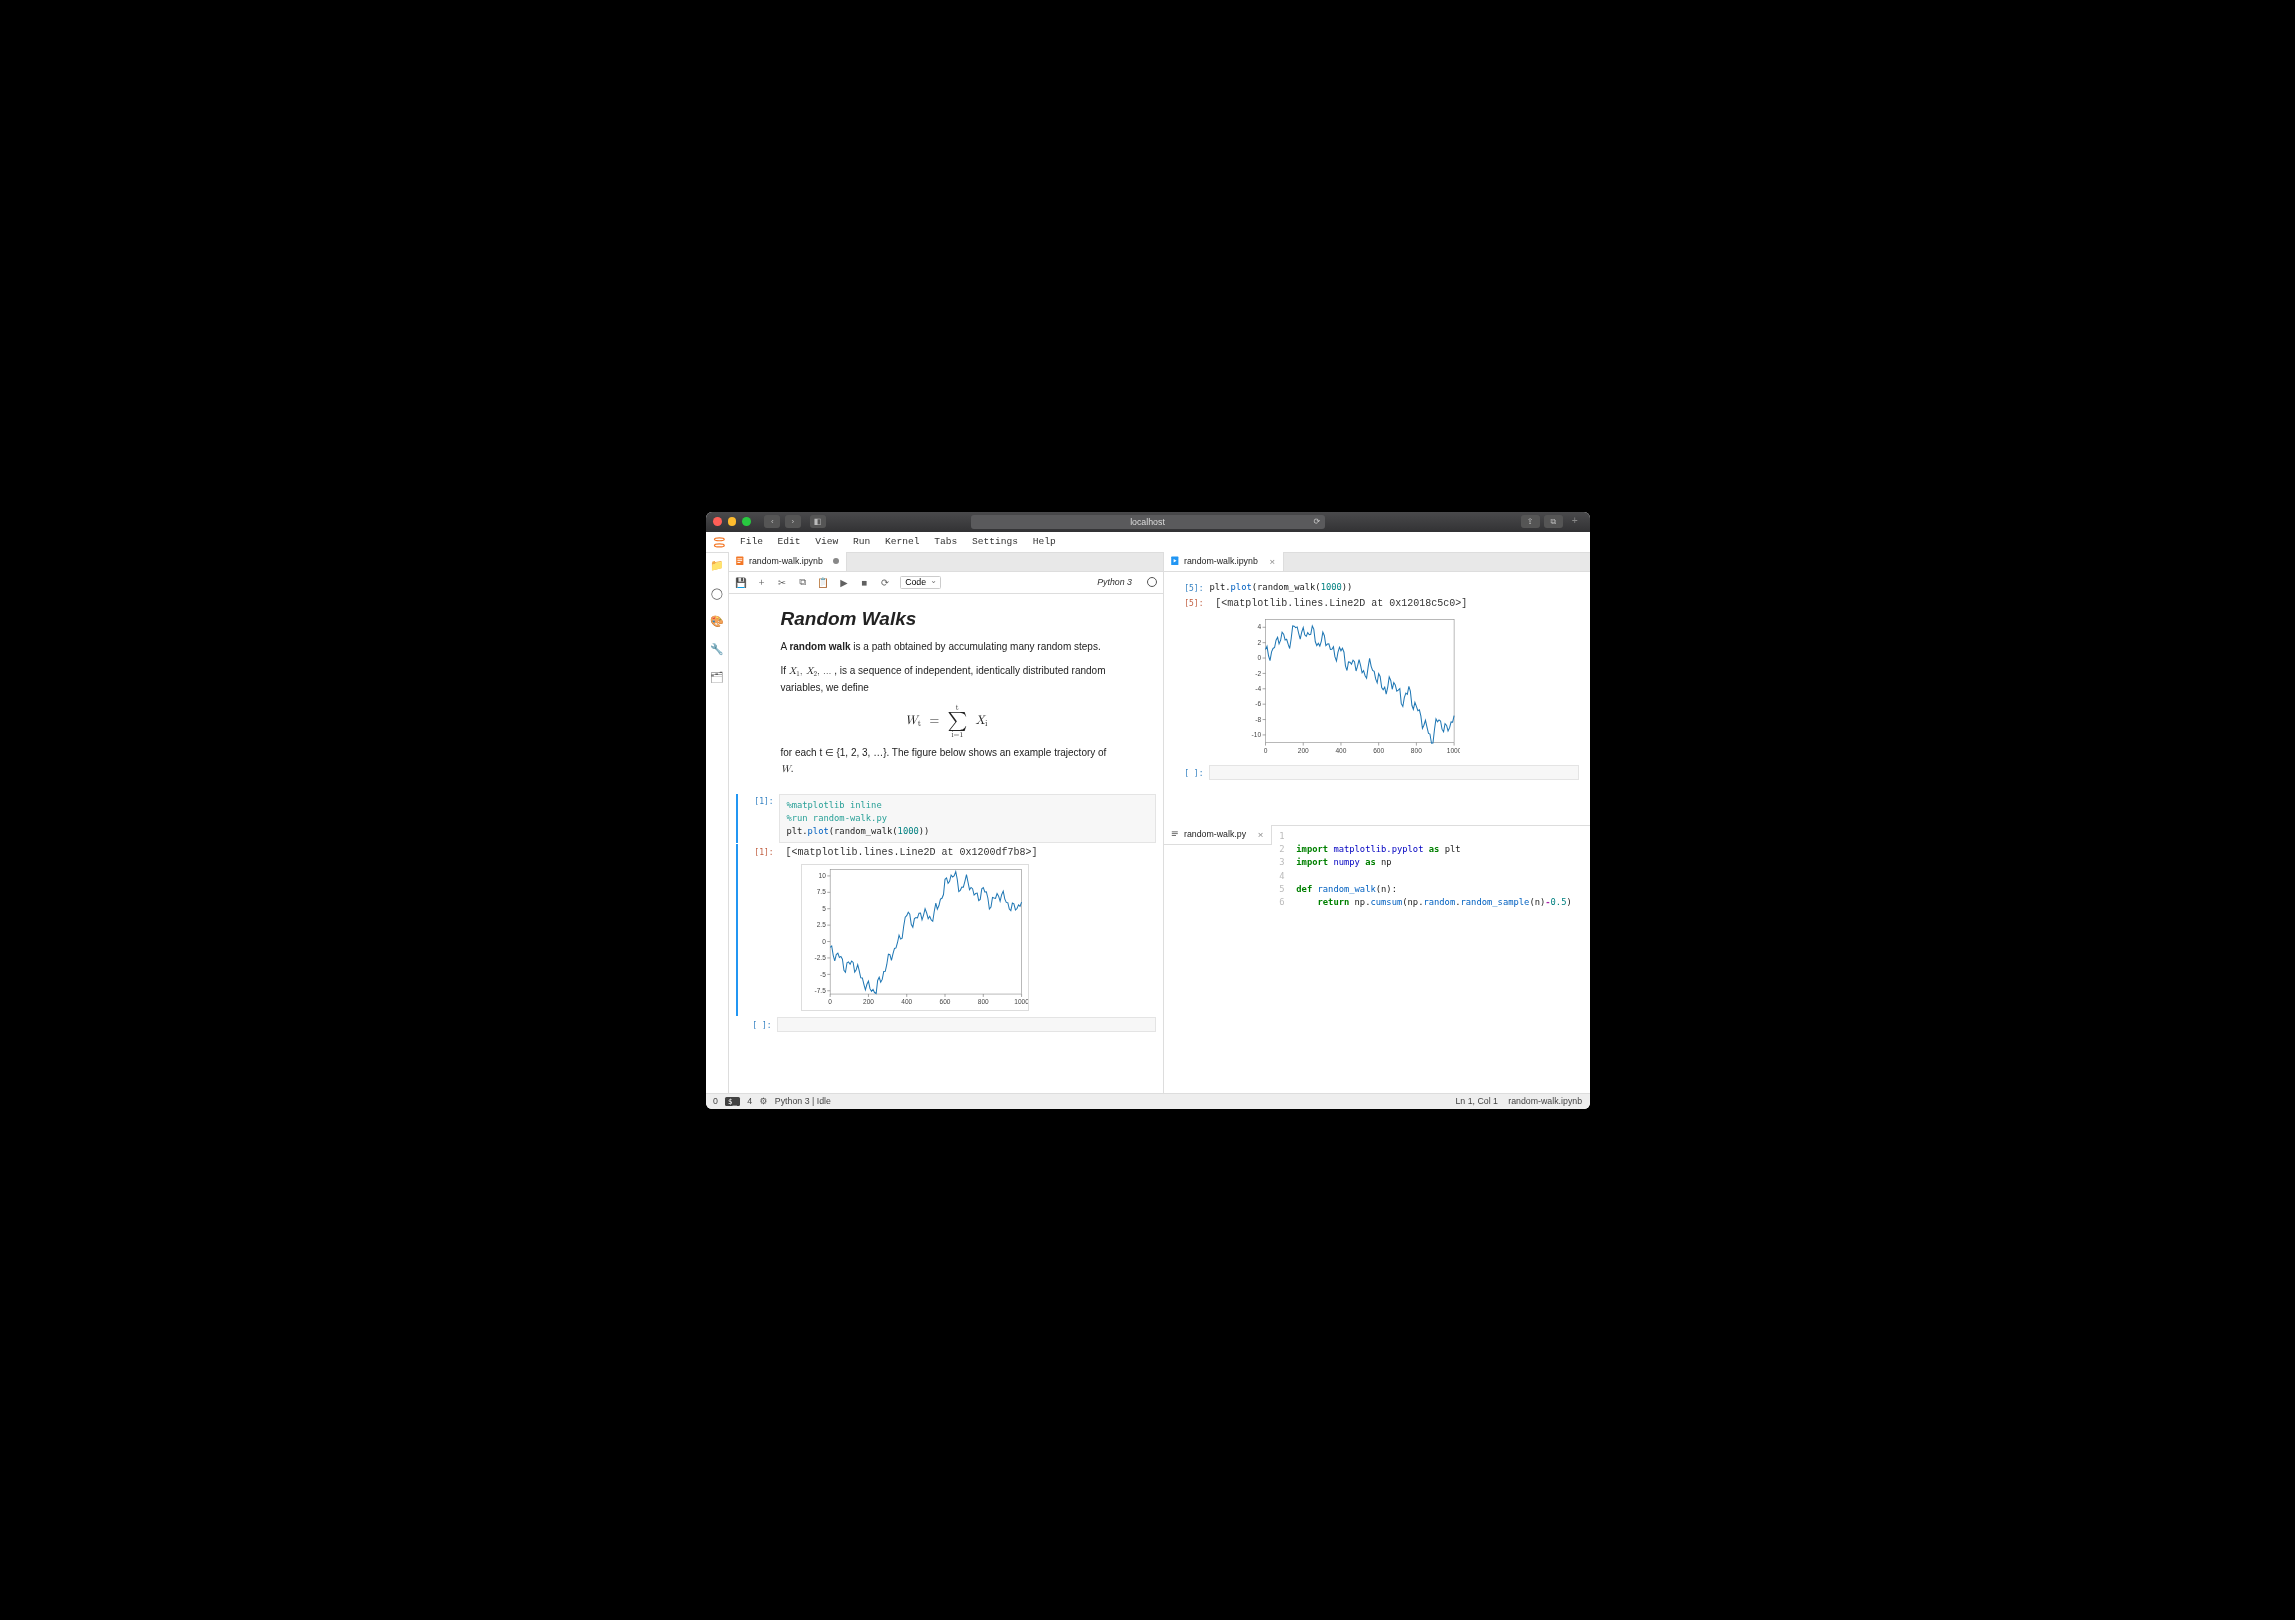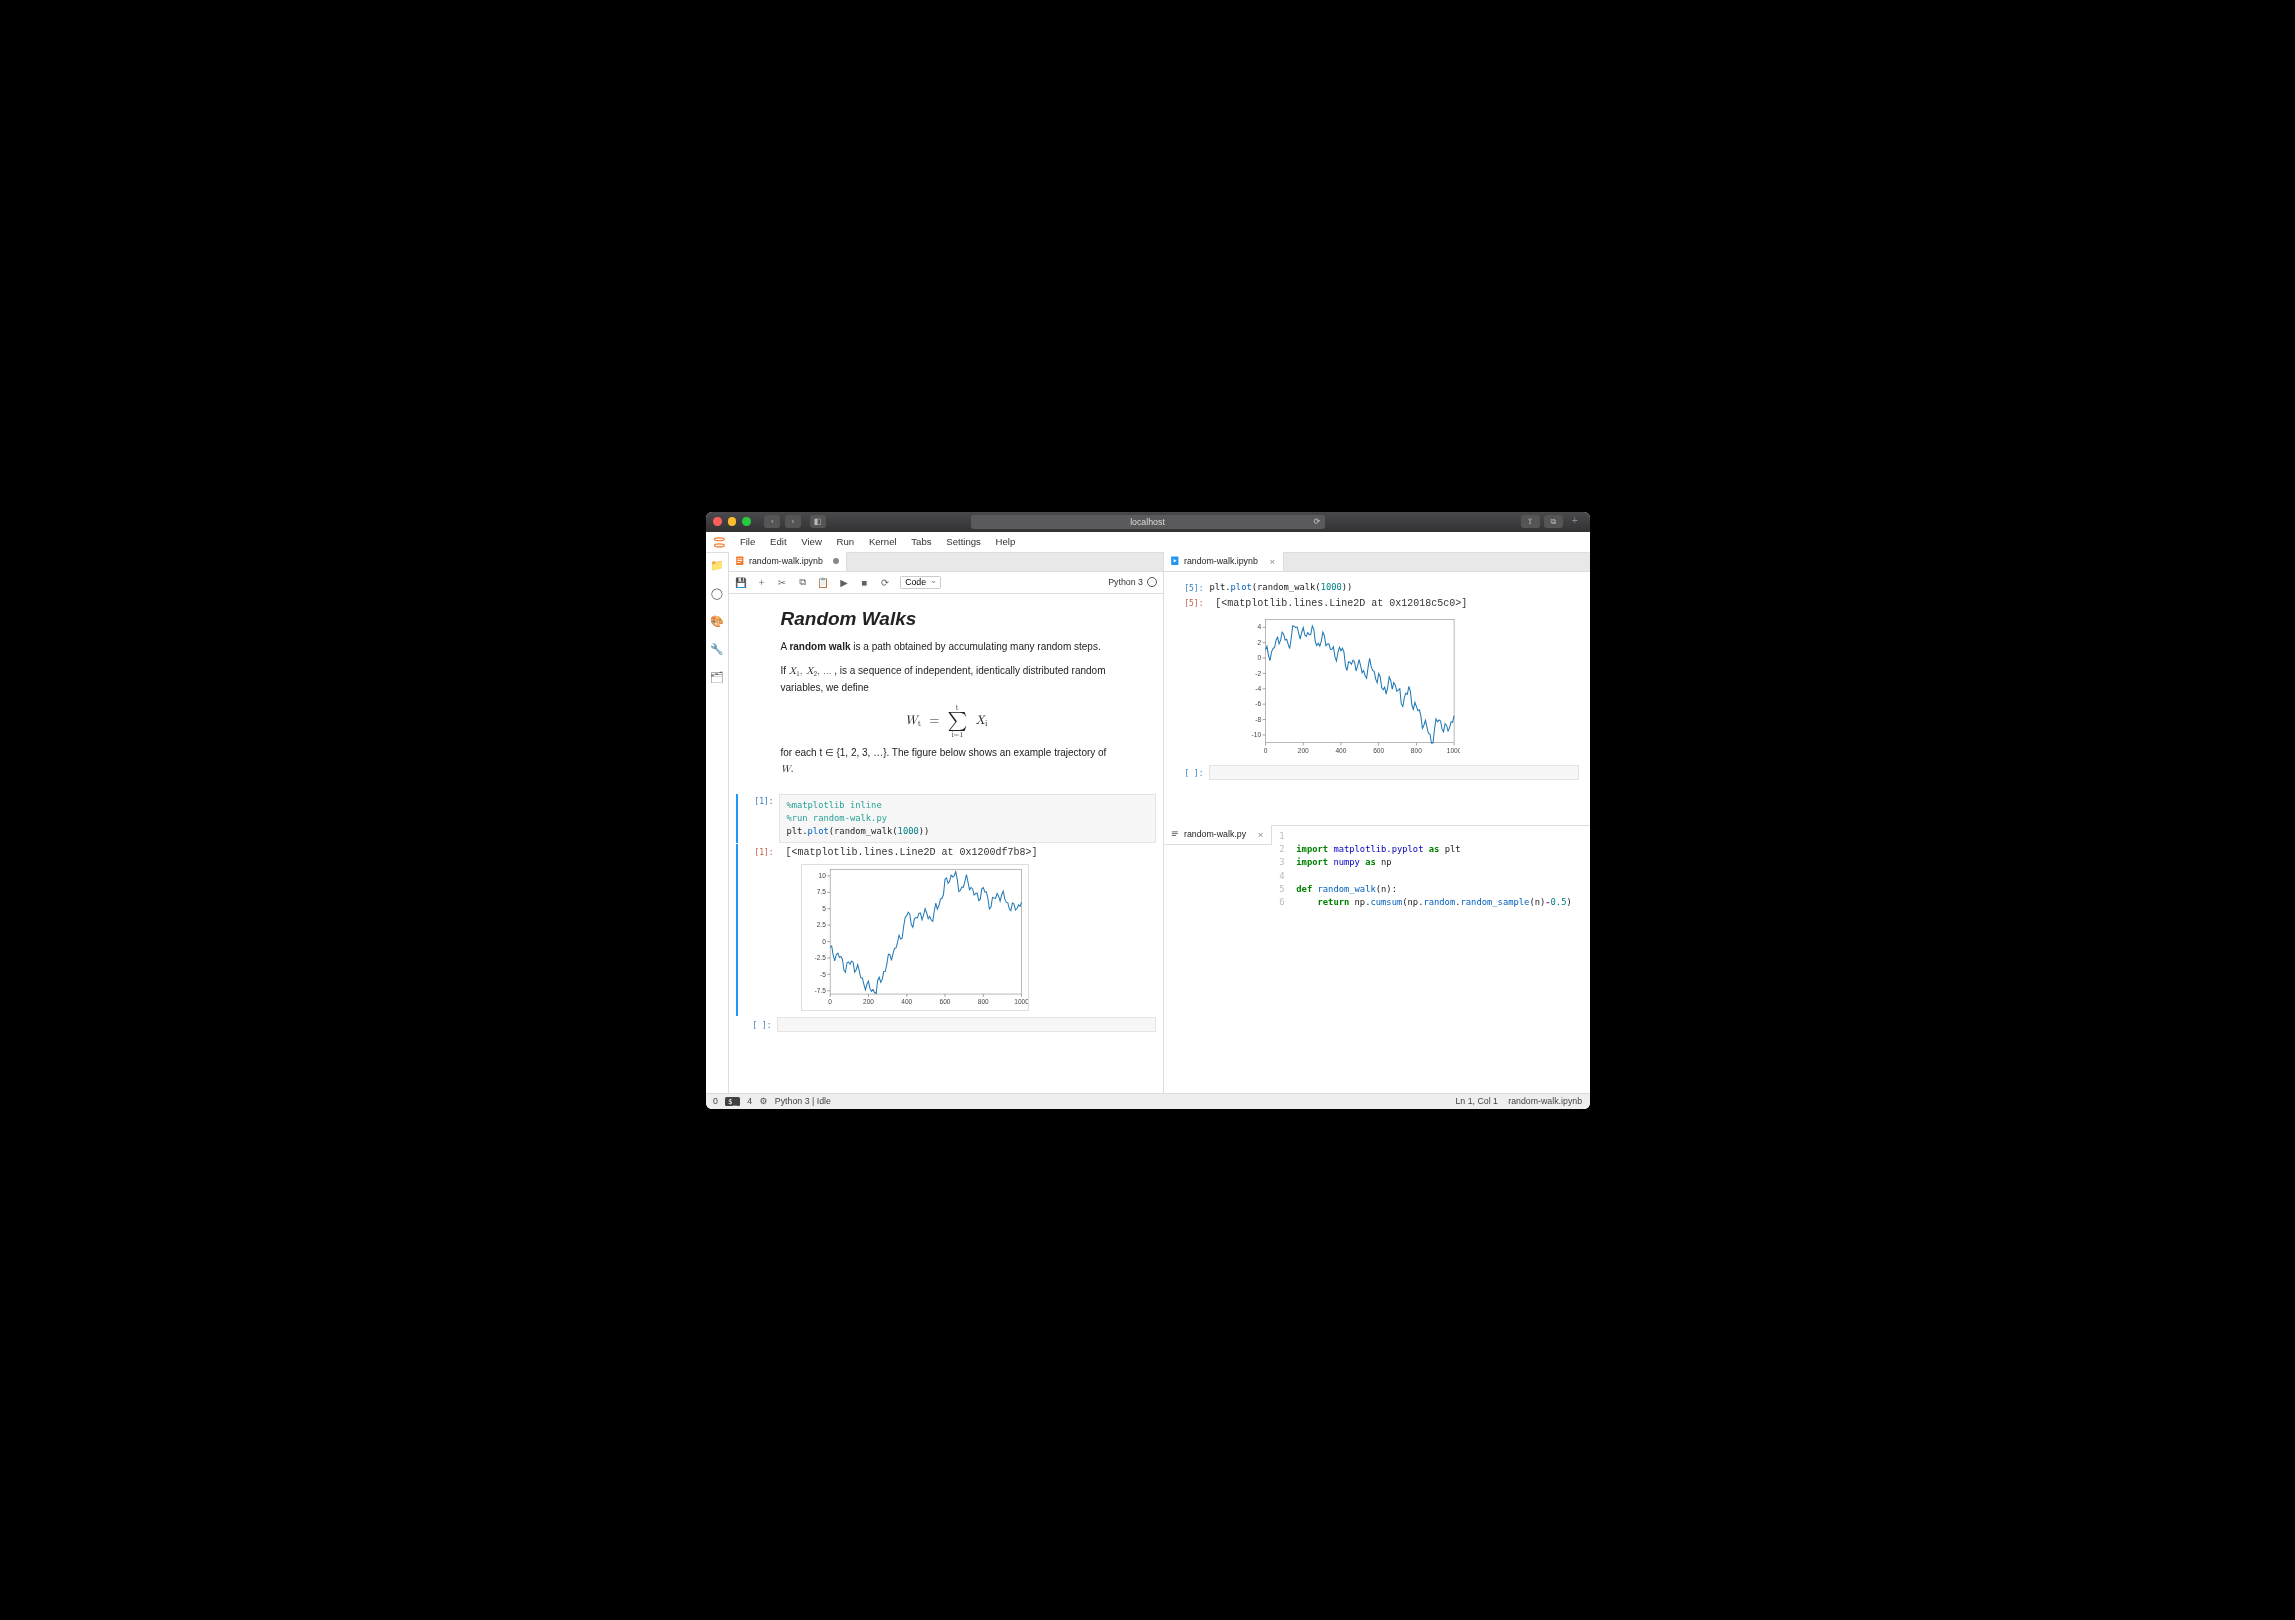--- a/index.html
+++ b/index.html
@@ -31,21 +31,21 @@
   .nav-btns { display:flex; gap:4.4px; margin-left:13.3px; }
   .pill-btn { background:#555; color:#bbb; border-radius:2.9px; height:13.3px; min-width:16px; display:flex;align-items:center;justify-content:center; font-size:8px;}
   .url-bar { position:absolute; left:50%; transform:translateX(-50%); width:354px; height:14px; background:var(--url-bar); border-radius:2.9px; display:flex; align-items:center; justify-content:center; color:#ddd; font-size:8.8px;}
   .url-bar .reload{ position:absolute; right:4.4px; color:#ccc; font-size:8px;}
   .titlebar-right { margin-left:auto; display:flex; gap:4.4px; }
   .titlebar-right .pill-btn{min-width:19px;}
   .new-tab-plus{color:#888;padding:0 4.4px;font-size:10.3px;}
 
   
   .app { flex:1; display:flex; flex-direction:column; min-height:0;}
-  .menubar { height:20.6px; display:flex; align-items:center; padding:0 5.9px; gap:1.5px; border-bottom:0.7px solid var(--panel-border); background:#fff;}
+  .menubar { height:20.6px; display:flex; align-items:center; padding:0 5.9px; gap:1.5px; border-bottom:0.7px solid var(--panel-border); background:#fff;font-family:Liberation Mono, monospace;}
   .jp-logo { width:16px; height:16px; margin-right:4.4px; display:flex;align-items:center;justify-content:center;}
   .jp-logo svg {width:14.7px;height:14.7px;}
   .menu-item { padding:2.2px 6.6px; font-size:9.6px; color:#333;}
 
   .main-row { flex:1; display:flex; min-height:0;}
   .left-sidebar { width:23.6px; background:#fff; border-right:0.7px solid var(--panel-border); display:flex; flex-direction:column; align-items:center; padding-top:5.9px; gap:13.3px;}
   .left-sidebar .side-icon { color:#616161; font-size:11px; width:14.7px;height:14.7px;display:flex;align-items:center;justify-content:center;}
 
   .workspace { flex:1; display:flex; min-width:0;}
   .left-pane { flex: 0 0 435px; display:flex; flex-direction:column; border-right:0.7px solid var(--panel-border); min-width:0;}
@@ -57,21 +57,21 @@
   .tab .close-x{color:#888;font-size:9.6px;margin-left:7.4px;}
   .nb-icon{width:9.6px;height:9.6px;}
   .py-icon{width:9.6px;height:9.6px;}
 
   .nb-toolbar { height:22px; border-bottom:0.7px solid var(--panel-border); display:flex; align-items:center; padding:0 5.9px; gap:8.8px; color:var(--toolbar-icon);}
   .nb-toolbar .tb-icon{font-size:9.6px;width:11.8px;text-align:center;}
   .nb-toolbar .spacer{flex:1;}
   .cell-type-select{font-size:8.8px;border:0.7px solid #ccc;border-radius:1.5px;padding:0.7px 13.3px 0.7px 4.4px;background:#fff;appearance:none;position:relative;}
   .select-wrap{position:relative;}
   .select-wrap::after{content:"⌄";position:absolute;right:4.4px;top:0.7px;font-size:8px;color:#777;pointer-events:none;}
-  .kernel-ind{display:flex;align-items:center;gap:4px;font-size:8.8px;color:#333;}
+  .kernel-ind{display:flex;align-items:center;gap:15px;font-size:8.8px;color:#333;font-style:italic;}
   .kernel-circle{width:10.3px;height:10.3px;border:1.1px solid #555;border-radius:50%;}
 
   .nb-body { flex:1; overflow:auto; padding: 4.4px 7.4px 7.4px 7.4px;}
   .md-cell { padding: 4.4px 44px 5.9px 44px; }
   .md-cell h1{font-size:19px;font-weight:600;margin:5.9px 0 8.8px 0;font-style:italic;}
   .md-cell p{font-size:10px;line-height:1.55;margin:0 0 8.8px 0;}
   .math-block{text-align:center;font-family:'STIX','Latin Modern Math',Cambria,serif;font-size:12.5px;margin:4.4px 0 7.4px 0;}
   .math-inline{font-family:'STIX','Latin Modern Math',Cambria,serif;}
   .sub{font-size:.7em;vertical-align:-0.25em;}
 

